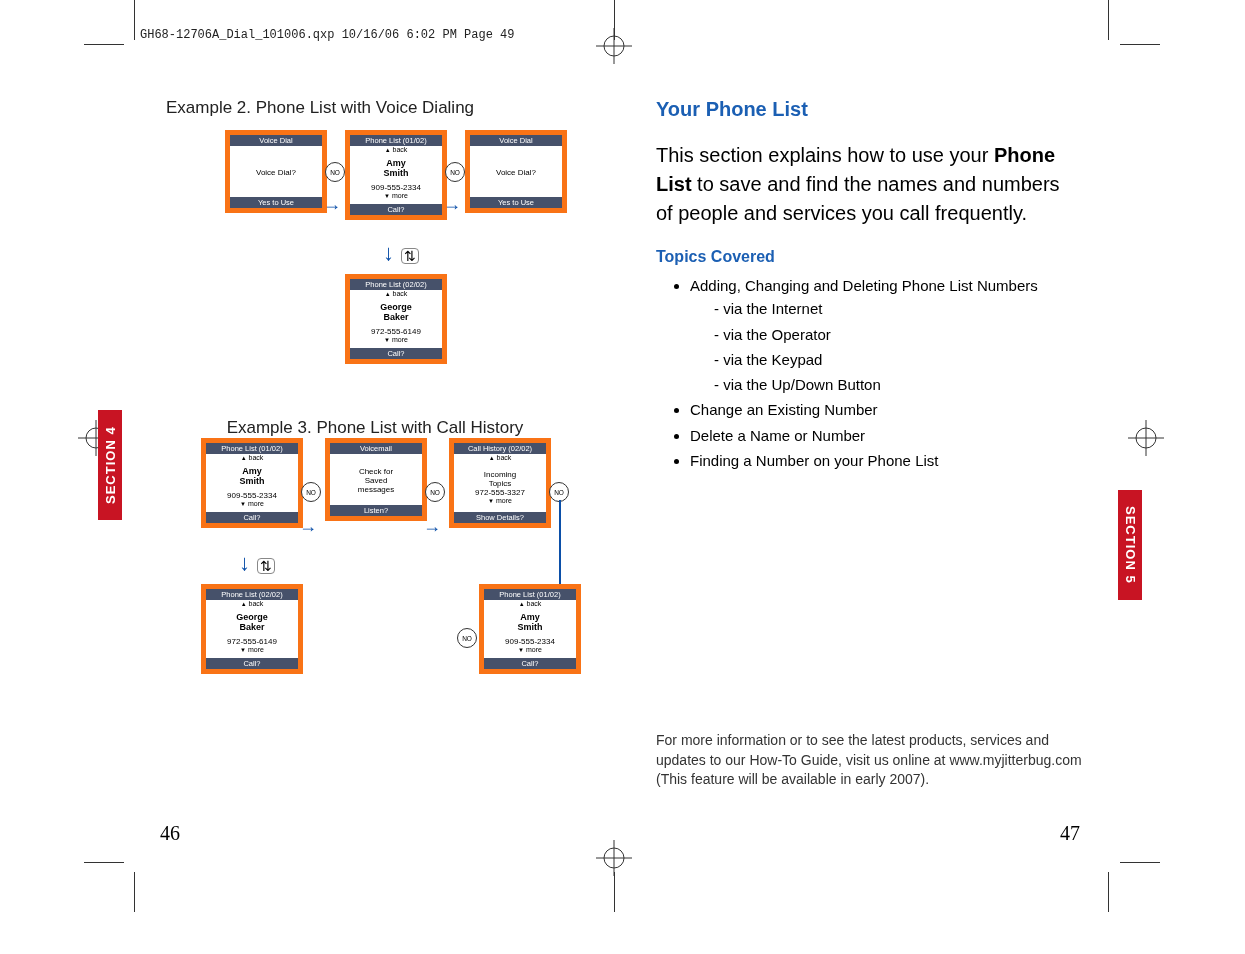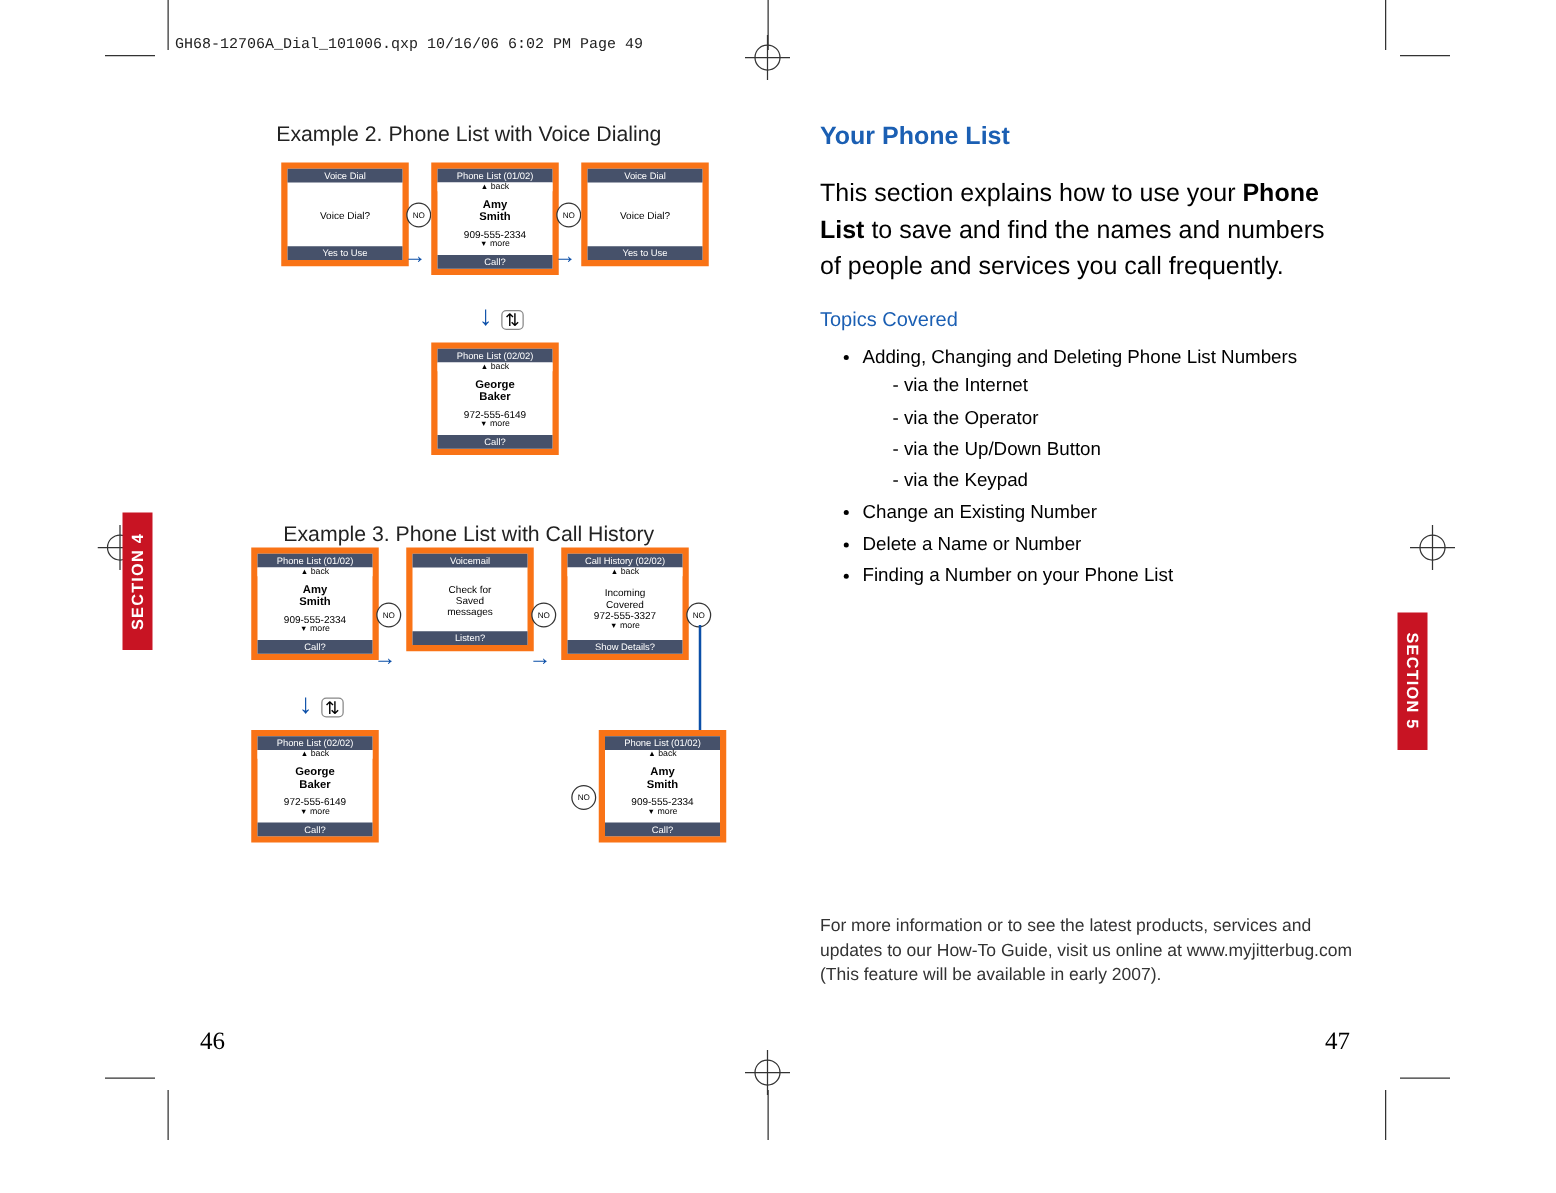--- a/index.html
+++ b/index.html
@@ -73,37 +73,37 @@
     font-size: 20px;
     font-family: Georgia, serif;
   }
   .page-num-right {
     position: absolute; bottom: 15px; right: 30px;
     font-size: 20px;
     font-family: Georgia, serif;
   }
   .example-title {
     font-size: 17px; color: #222;
-    text-align: center;
+    text-align: left;
     margin: 8px 0 12px 0;
   }
   .right-title {
     color: #1b5fb3;
     font-weight: bold;
     font-size: 20px;
     text-align: left;
     margin: 8px 0 18px 0;
   }
   .body-text {
     font-size: 20px;
     line-height: 1.45;
   }
   .topics-head {
     color: #1b5fb3;
-    font-weight: normal;
+    font-weight: bold;
     font-size: 16px;
     margin: 14px 0 8px 0;
   }
   .bullets {
     font-size: 15px;
     line-height: 1.55;
     padding-left: 34px;
     margin: 6px 0;
   }
   .bullets li { margin-bottom: 2px; }
@@ -317,21 +317,21 @@
         <div class="foot">Listen?</div>
       </div>
       <div class="no-btn" style="left:250px;top:44px">NO</div>
       <div class="arrow-r" style="left:248px;top:78px">→</div>
 
       <div class="screen" style="left:274px;top:0">
         <div class="title">Call History (02/02)</div>
         <div class="subbar">back</div>
         <div class="body">
           <div>Incoming</div>
-          <div>Covered</div>
+          <div>Topics</div>
           <div>972-555-3327</div>
           <div class="more">more</div>
         </div>
         <div class="foot">Show Details?</div>
       </div>
       <div class="no-btn" style="left:374px;top:44px">NO</div>
 
       <div class="arrow-d" style="left:64px;top:112px">↓</div>
       <div class="up-down-icon" style="left:82px;top:120px">⇅</div>
 
@@ -377,22 +377,22 @@
     </p>
 
     <div class="topics-head">Topics Covered</div>
 
     <ul class="bullets">
       <li>
         <span>Adding, Changing and Deleting Phone List Numbers</span>
         <ul class="sub">
           <li>via the Internet</li>
           <li>via the Operator</li>
+          <li>via the Keypad</li>
           <li>via the Up/Down Button</li>
-          <li>via the Keypad</li>
         </ul>
       </li>
       <li>Change an Existing Number</li>
       <li>Delete a Name or Number</li>
       <li>Finding a Number on your Phone List</li>
     </ul>
 
     <div class="footer-note">For more information or to see the latest products, services and updates to our How-To Guide, visit us online at www.myjitterbug.com (This feature will be available in early 2007).</div>
     <div class="page-num-right">47</div>
   </div>

